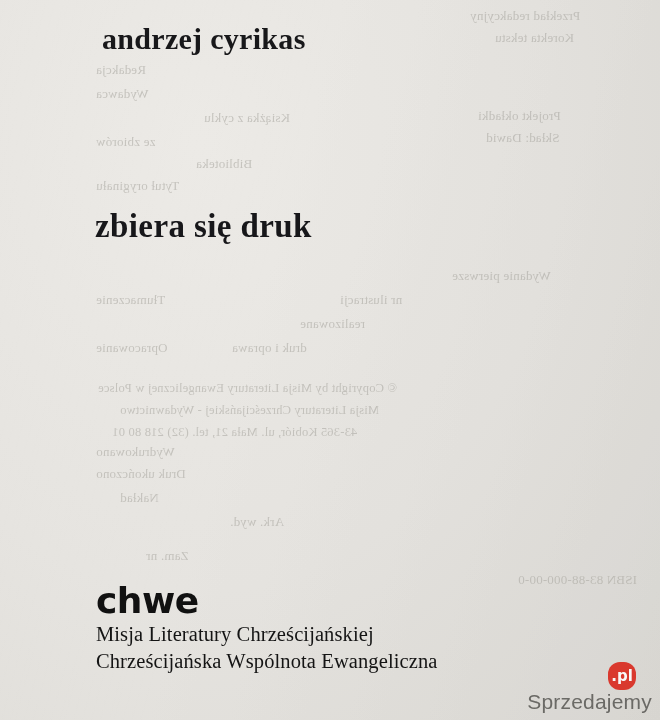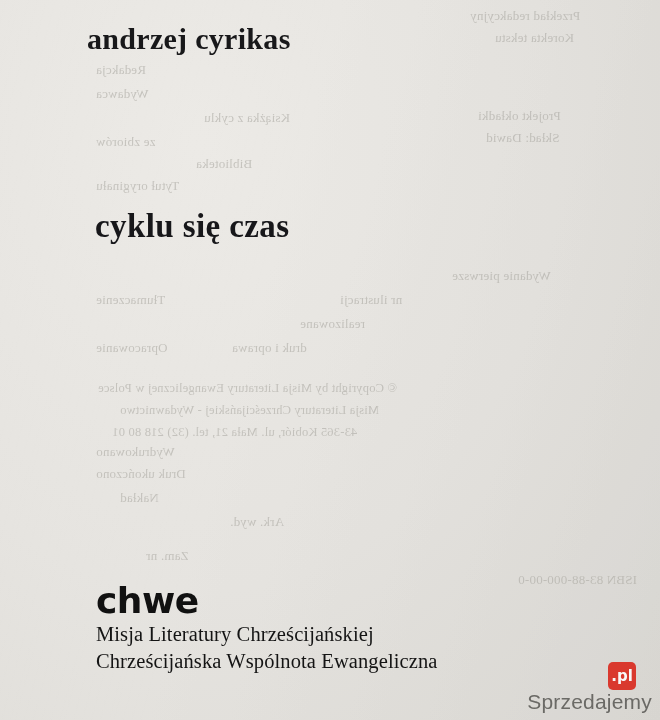--- a/index.html
+++ b/index.html
@@ -44,21 +44,21 @@
     letter-spacing: 0.2px;
     user-select: none;
   }
   .st-right { font-size: 13px; }
   .st-left  { font-size: 13px; }
   .st-block { font-size: 12.5px; line-height: 20px; }
 
   
   .author {
     position: absolute;
-    left: 87px;
+    left: 102px;
     top: 22px;
     font-size: 30px;
     font-weight: 700;
     color: #18181a;
     letter-spacing: 0.3px;
   }
   .title {
     position: absolute;
     left: 95px;
     top: 208px;
@@ -103,21 +103,21 @@
     color: #6d6c68;
     letter-spacing: 0.2px;
   }
   .watermark .wm-text { position: relative; }
   .wm-badge {
     position: absolute;
     right: 24px;
     bottom: 30px;
     width: 28px;
     height: 28px;
-    border-radius: 5px;
+    border-radius: 12px;
     background: #e03a2f;
     color: #fff;
     font-family: "DejaVu Sans", sans-serif;
     font-size: 15px;
     font-weight: 700;
     display: flex;
     align-items: center;
     justify-content: center;
   }
 </style>
@@ -147,21 +147,21 @@
   <div class="showthrough st-left" style="left:96px; top:178px;">Tytuł oryginału</div>
   <div class="showthrough st-left" style="left:96px; top:292px;">Tłumaczenie</div>
   <div class="showthrough st-left" style="left:96px; top:340px;">Opracowanie</div>
   <div class="showthrough st-left" style="left:96px; top:444px;">Wydrukowano</div>
   <div class="showthrough st-left" style="left:96px; top:466px;">Druk ukończono</div>
   <div class="showthrough st-left" style="left:120px; top:490px;">Nakład</div>
   <div class="showthrough st-left" style="left:230px; top:514px;">Ark. wyd.</div>
   <div class="showthrough st-left" style="left:146px; top:548px;">Zam. nr</div>
 
   <div class="author">andrzej cyrikas</div>
-  <div class="title">cyklu się czas</div>
+  <div class="title">zbiera się druk</div>
 
   <div class="logo-block">
     <div class="logo-mark">chwe</div>
     <div class="pub-line first">Misja Literatury Chrześcijańskiej</div>
     <div class="pub-line">Chrześcijańska Wspólnota Ewangeliczna</div>
   </div>
 
   <div class="wm-badge">.pl</div>
   <div class="watermark">
     <span class="wm-text">Sprzedajemy</span>

